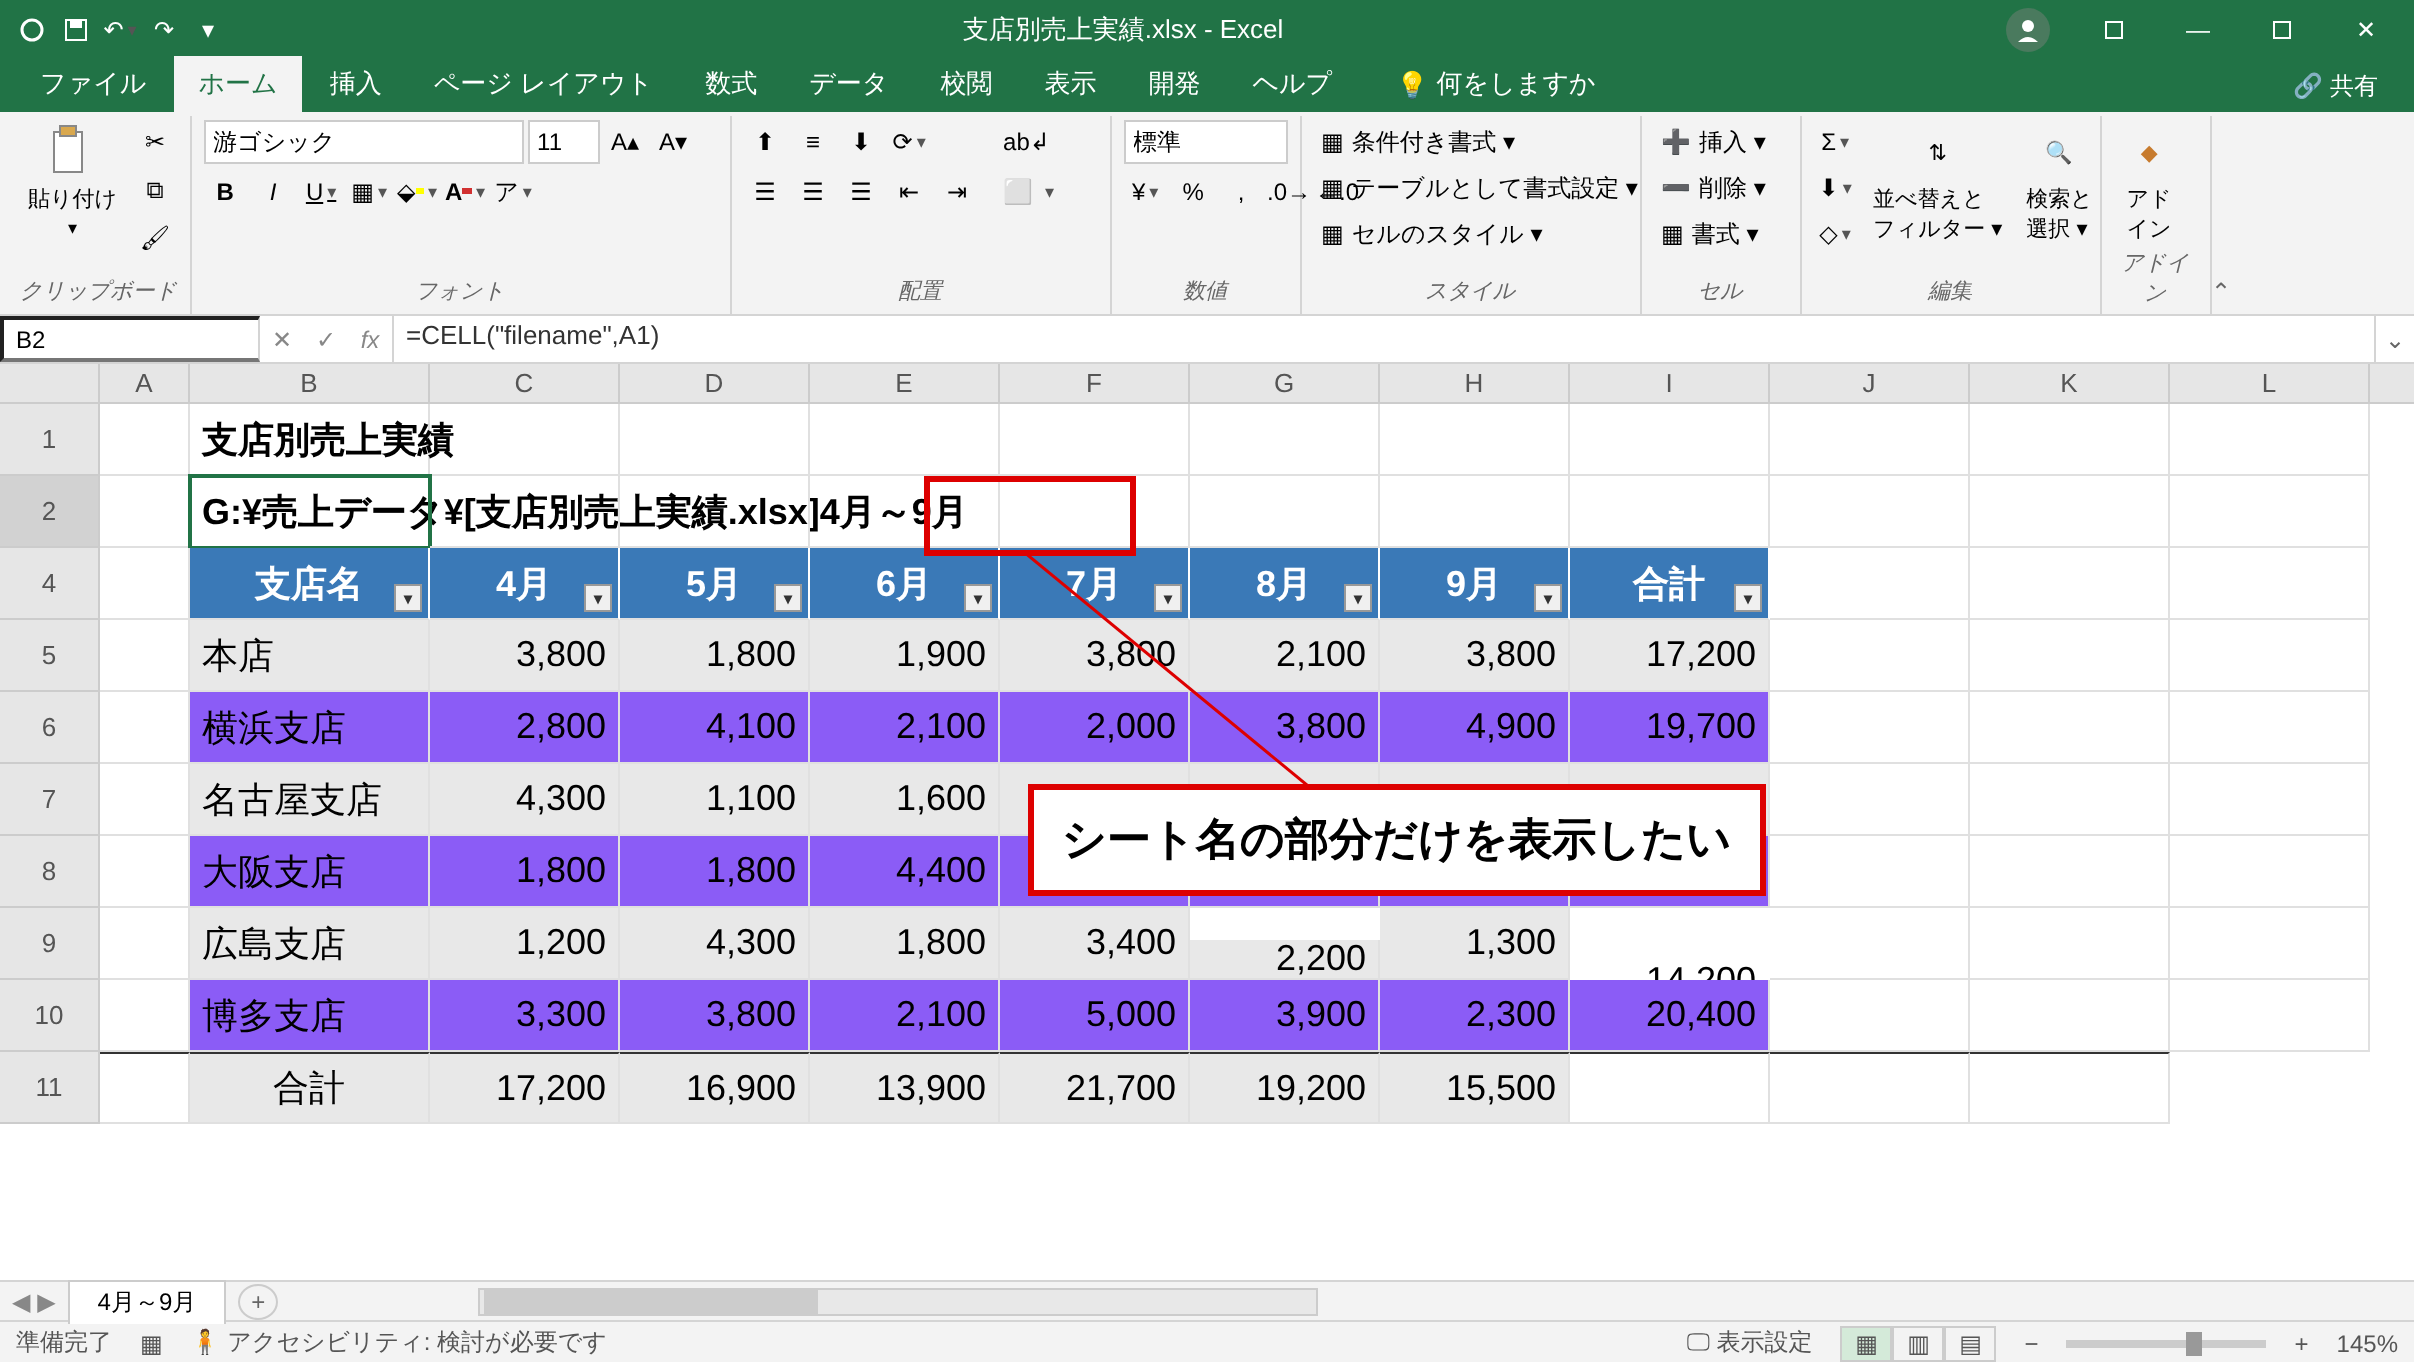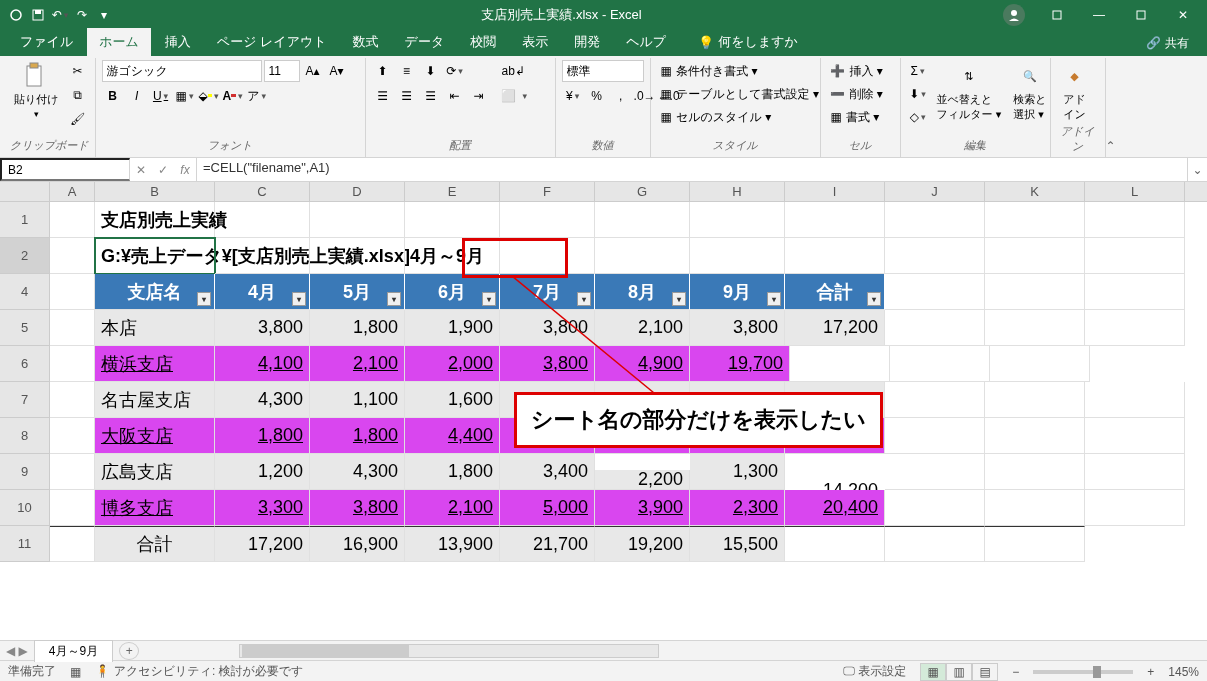--- a/index.html
+++ b/index.html
@@ -56,21 +56,21 @@
 .cells { position: absolute; top: 20px; left: 50px; right:0; }
 .gr { display: flex; height: 36px; }
 .gc { border-right: 1px solid #e0e0e0; border-bottom: 1px solid #e0e0e0; padding: 0 6px; display: flex; align-items: center; font-size: 18px; }
 .gc.num { justify-content: flex-end; }
 .selcell { outline: 2px solid #217346; outline-offset: -1px; }
 
 
 .th { background: #3a79b7; color: #fff; font-weight: bold; justify-content: center; position: relative; border-right: 1px solid #fff !important; }
 .th .filt { position: absolute; right: 3px; bottom: 3px; width: 14px; height: 14px; background: #f0f0f0; border: 1px solid #999; font-size: 8px; display:flex; align-items:center; justify-content:center; color:#333; }
 .td { background: #e8e8e8; }
-.td.alt { background: #d946ef; text-decoration: underline; }
+.td.alt { background: #8b5cf6; }
 .totalrow .gc { border-top: 1px solid #333; font-weight: normal; }
 .totalrow .first { justify-content:center; }
 
 
 .anno1 { position: absolute; border: 3px solid #d00; pointer-events: none; }
 .anno2 { position: absolute; border: 3px solid #d00; background: #fff; color: #000; font-size: 22px; font-weight: bold; padding: 10px 14px; pointer-events: none; }
 
 
 .sheettabs { height: 20px; background: #f3f3f3; border-top: 1px solid #d4d4d4; display: flex; align-items: center; }
 .stnav { display: flex; gap: 2px; padding: 0 6px; color: #888; }
@@ -384,20 +384,21 @@
         <div class="gc td num" style="width: 95px;">2,100</div>
         <div class="gc td num" style="width: 95px;">3,800</div>
         <div class="gc td num" style="width: 100px;">17,200</div>
         <div class="gc " style="width: 100px;"></div>
         <div class="gc " style="width: 100px;"></div>
         <div class="gc " style="width: 100px;"></div>
       </div>
       <div class="gr">
         <div class="gc " style="width: 45px;"></div>
         <div class="gc td alt" style="width: 120px;">横浜支店</div>
+        <div class="gc td alt num" style="width: 95px;">2,800</div>
         <div class="gc td alt num" style="width: 95px;">4,100</div>
         <div class="gc td alt num" style="width: 95px;">2,100</div>
         <div class="gc td alt num" style="width: 95px;">2,000</div>
         <div class="gc td alt num" style="width: 95px;">3,800</div>
         <div class="gc td alt num" style="width: 95px;">4,900</div>
         <div class="gc td alt num" style="width: 100px;">19,700</div>
         <div class="gc " style="width: 100px;"></div>
         <div class="gc " style="width: 100px;"></div>
         <div class="gc " style="width: 100px;"></div>
       </div>

